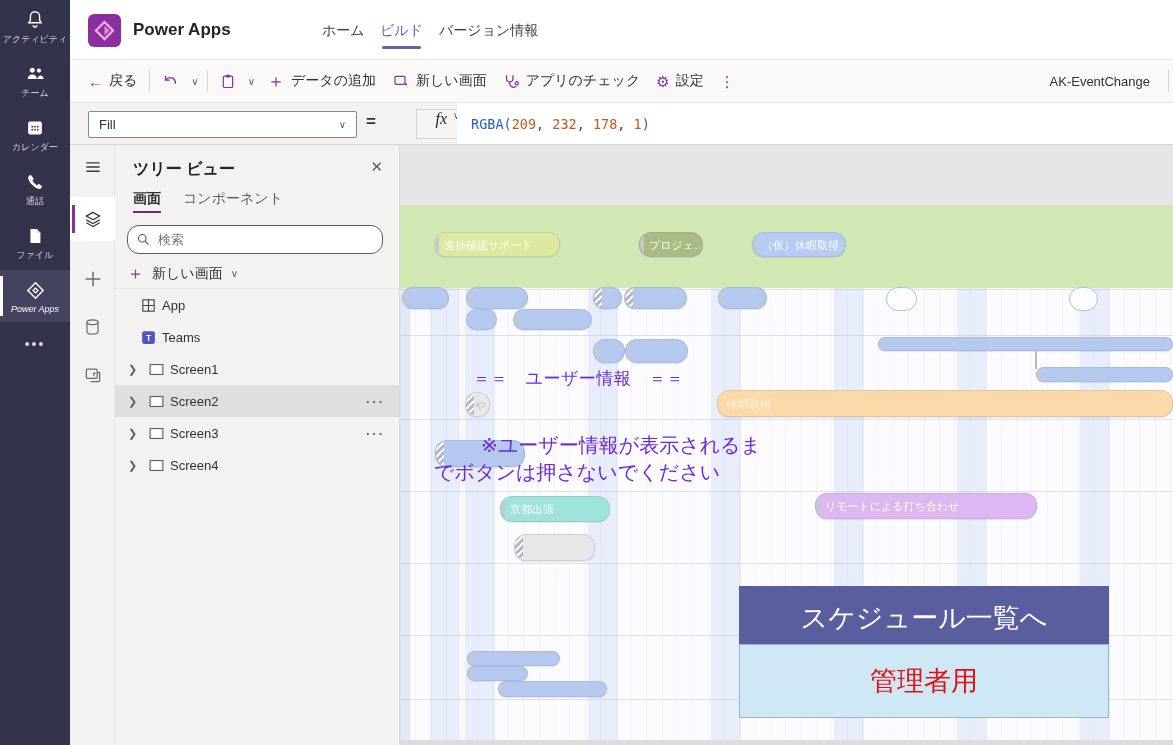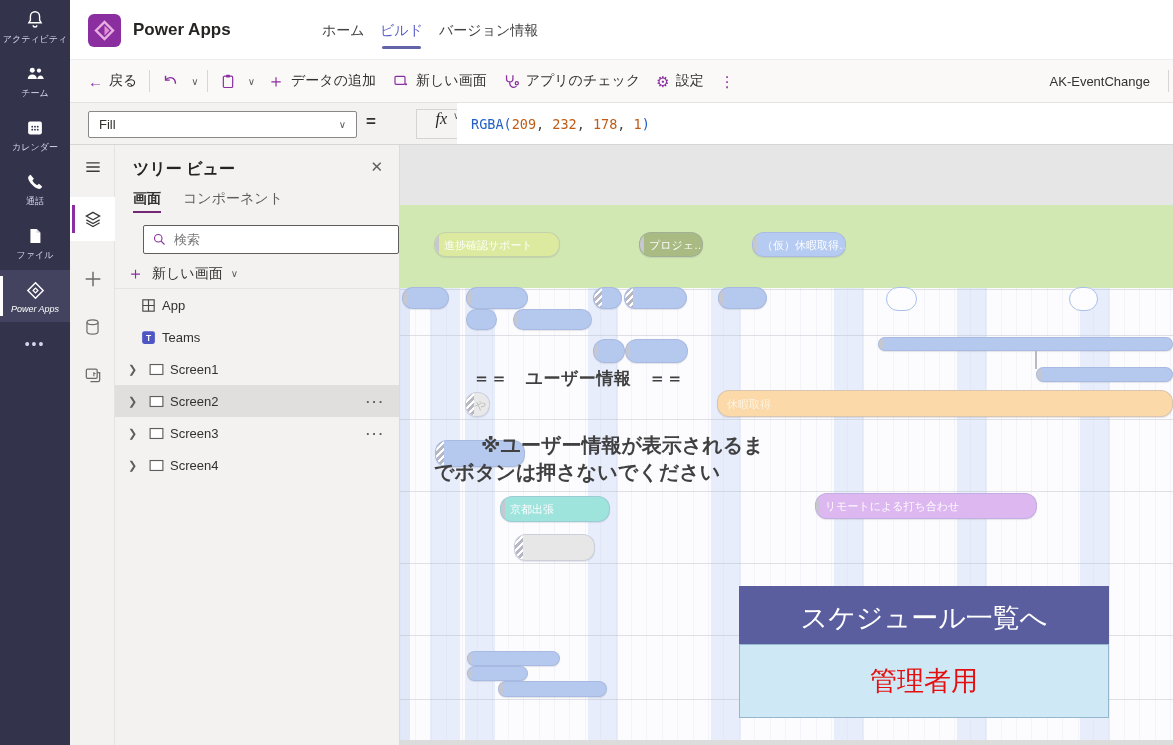--- a/index.html
+++ b/index.html
@@ -49,21 +49,21 @@
   .rail-item.selected::before { content:""; position:absolute; left:2px; top:8px; bottom:8px; width:3px; background:#8b2fa0; }
 
   
   #tree-panel { position:absolute; left:115px; top:145px; width:285px; height:600px; background:#f3f2f1; border-right:1px solid #dddbd9; z-index:20; }
   #tree-title { position:absolute; left:18px; top:14px; font-size:16px; font-weight:bold; color:#252423; }
   #tree-close { position:absolute; right:16px; top:13px; font-size:15px; color:#605e5c; cursor:pointer; }
   .tree-tabs { position:absolute; left:18px; top:45px; display:flex; gap:22px; }
   .tree-tab { font-size:14px; color:#605e5c; padding-bottom:5px; cursor:pointer; position:relative; }
   .tree-tab.active { color:#323130; font-weight:bold; }
   .tree-tab.active::after { content:""; position:absolute; left:0; right:0; bottom:0; height:2.5px; background:#742774; }
-  #tree-search { position:absolute; left:12px; top:80px; width:256px; height:29px; background:#fff; border:1px solid #605e5c; border-radius:2px; display:flex; align-items:center; padding:0 8px; gap:7px;margin-left:16px; }
+  #tree-search { position:absolute; left:12px; top:80px; width:256px; height:29px; background:#fff; border:1px solid #605e5c; border-radius:12px; display:flex; align-items:center; padding:0 8px; gap:7px; }
   #tree-search input { border:none; outline:none; flex:1; font-size:13px; color:#323130; font-family:inherit; }
   #new-screen-row { position:absolute; left:12px; top:117px; display:flex; align-items:center; gap:8px; font-size:14px; color:#323130; cursor:pointer; }
   #new-screen-row .plus { color:#8b2fa0; font-size:17px; }
   #new-screen-row .chev { font-size:10px; color:#605e5c; }
   #tree-rows { position:absolute; left:0; top:143px; width:284px; border-top:1px solid #e5e3e1; }
   .tree-row { height:32px; display:flex; align-items:center; padding-left:13px; font-size:13px; color:#323130; cursor:pointer; position:relative; }
   .tree-row.selected { background:#e1dfdd; }
   .tree-row .chev { width:20px; color:#605e5c; font-size:11px; }
   .tree-row .no-chev { width:12px; }
   .tree-row .t-ico { width:22px; display:flex; align-items:center; }
@@ -78,21 +78,21 @@
       #fcfcfe;
       background-position: 0 0, 65px 0, 0 0; }
   #left-col-stripe { position:absolute; left:0; top:83px; width:10px; height:490px; background:rgba(203,216,244,0.55); }
   .hline { position:absolute; left:0; width:773px; height:1px; background:rgba(175,178,192,0.38); }
   .ev { position:absolute; border-radius:12px; font-size:11px; white-space:nowrap; overflow:hidden; border:1px solid rgba(140,152,195,0.30); box-shadow:0 1px 1px rgba(120,120,140,0.18); cursor:pointer; }
   .ev .lbl { position:absolute; left:9px; top:50%; transform:translateY(-50%); }
   .ev .tab { position:absolute; left:0; top:0; bottom:0; width:4px; background:#c7c7d0; }
   .ev .hatch { position:absolute; left:0; top:0; bottom:0; width:8px; background:repeating-linear-gradient(135deg,#ffffff 0 2.5px,#b6b6c4 2.5px 5px); }
   .ev.outline { background:#fdfdff; border:1px solid #a9c0ea; box-shadow:none; }
   #connector { position:absolute; left:635px; top:206px; width:2px; height:18px; background:#b9bac4; }
-  .cv-text { position:absolute; color:#404040; font-weight:bold; z-index:5; }
+  .cv-text { position:absolute; color:#6d28d9; font-weight:normal; z-index:5; }
   #txt-user-header { left:73px; top:222px; font-size:17px; letter-spacing:0.5px; }
   #txt-user-name  { left:95px; top:249px; font-size:20px; }
   #txt-warn1 { left:81px; top:287px; font-size:20px; }
   #txt-warn2 { left:34px; top:314px; font-size:20px; }
   .cv-btn { position:absolute; display:flex; align-items:center; justify-content:center; cursor:pointer; z-index:6; }
   #btn-schedule { left:339px; top:441px; width:370px; height:63px; background:#5a5d9e; color:#fff; font-size:27px; }
   #btn-admin { left:339px; top:499px; width:370px; height:74px; background:#cfe8f6; border:1px solid #94b7cd; color:#e60f0f; font-size:27px; }
   #canvas-bottom-gray { position:absolute; left:0; top:595px; width:773px; height:5px; background:#dcdcdc; }
 </style>
 </head>

